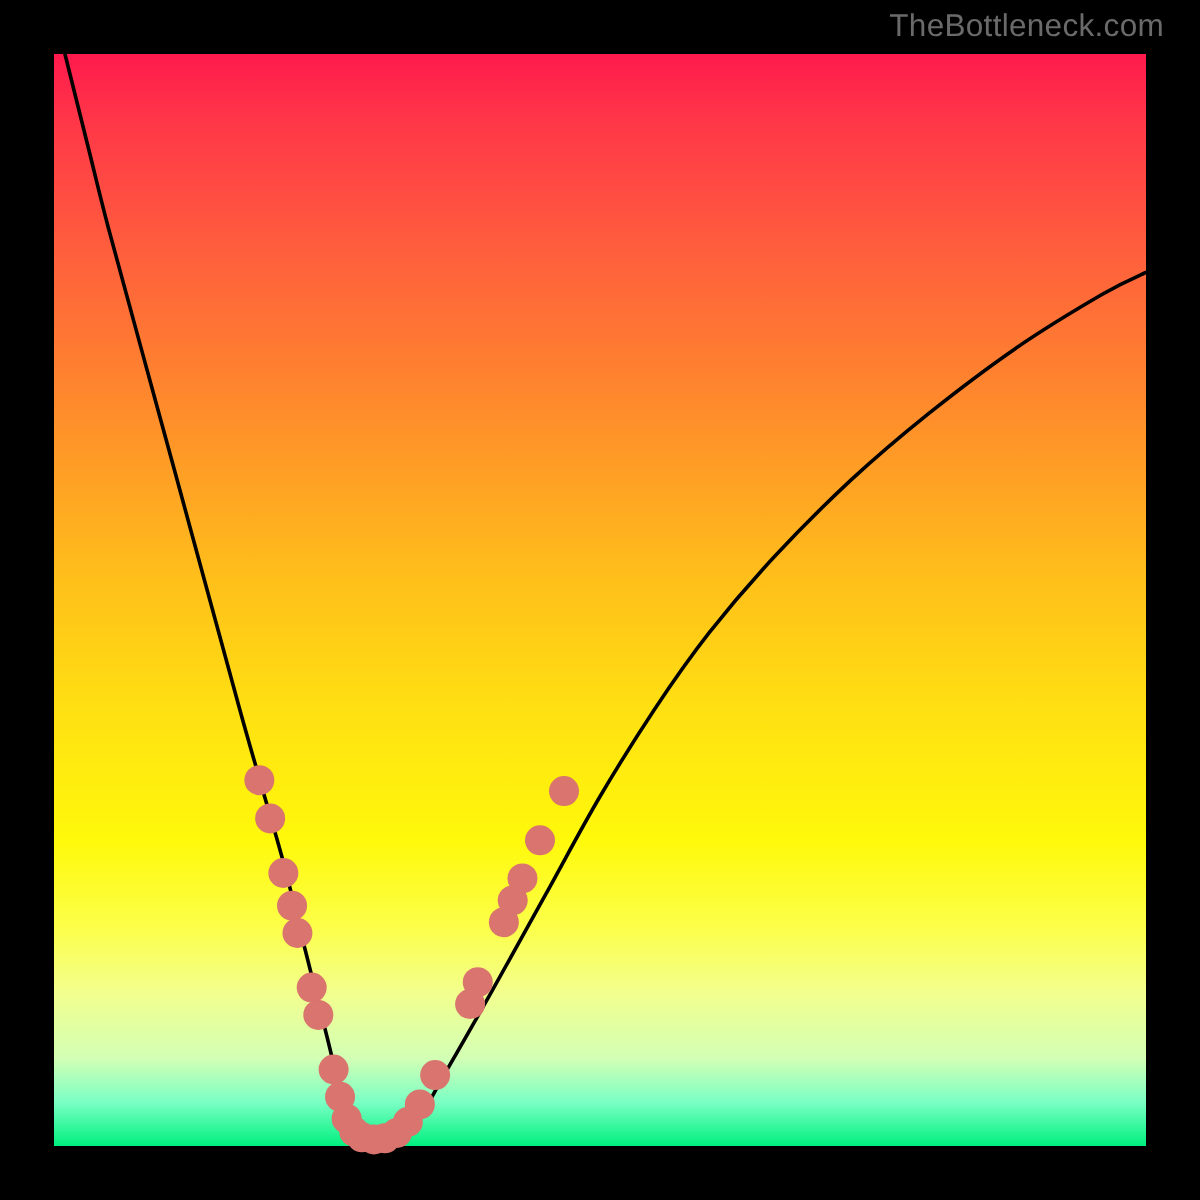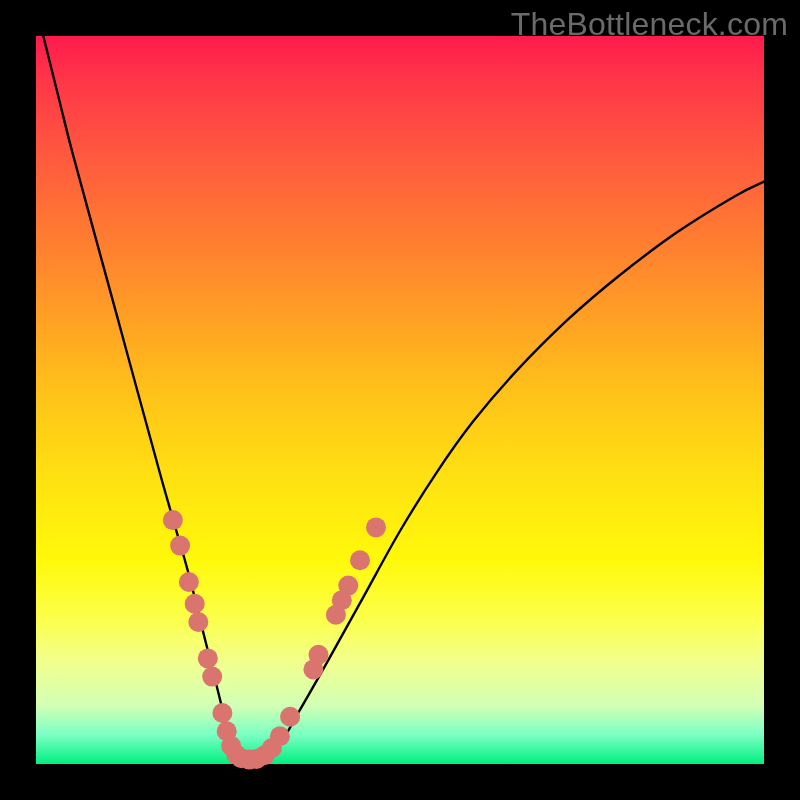--- a/index.html
+++ b/index.html
@@ -34,23 +34,23 @@
       #fcff4a 80%,
       #f2ff8e 86%,
       #d2ffb5 92%,
       #7affc4 96%,
       #00f07e 100%
     );
   }
   .watermark {
     position: absolute;
     top: 6px;
-    right: 12px;
+    right: 24px;
     color: #6a6a6a;
-    font-size: 32px;
+    font-size: 21px;
     font-weight: 500;
     letter-spacing: 0.2px;
     user-select: none;
   }
   svg.curve {
     position: absolute;
     left: 0;
     top: 0;
     width: 728px;
     height: 728px;

